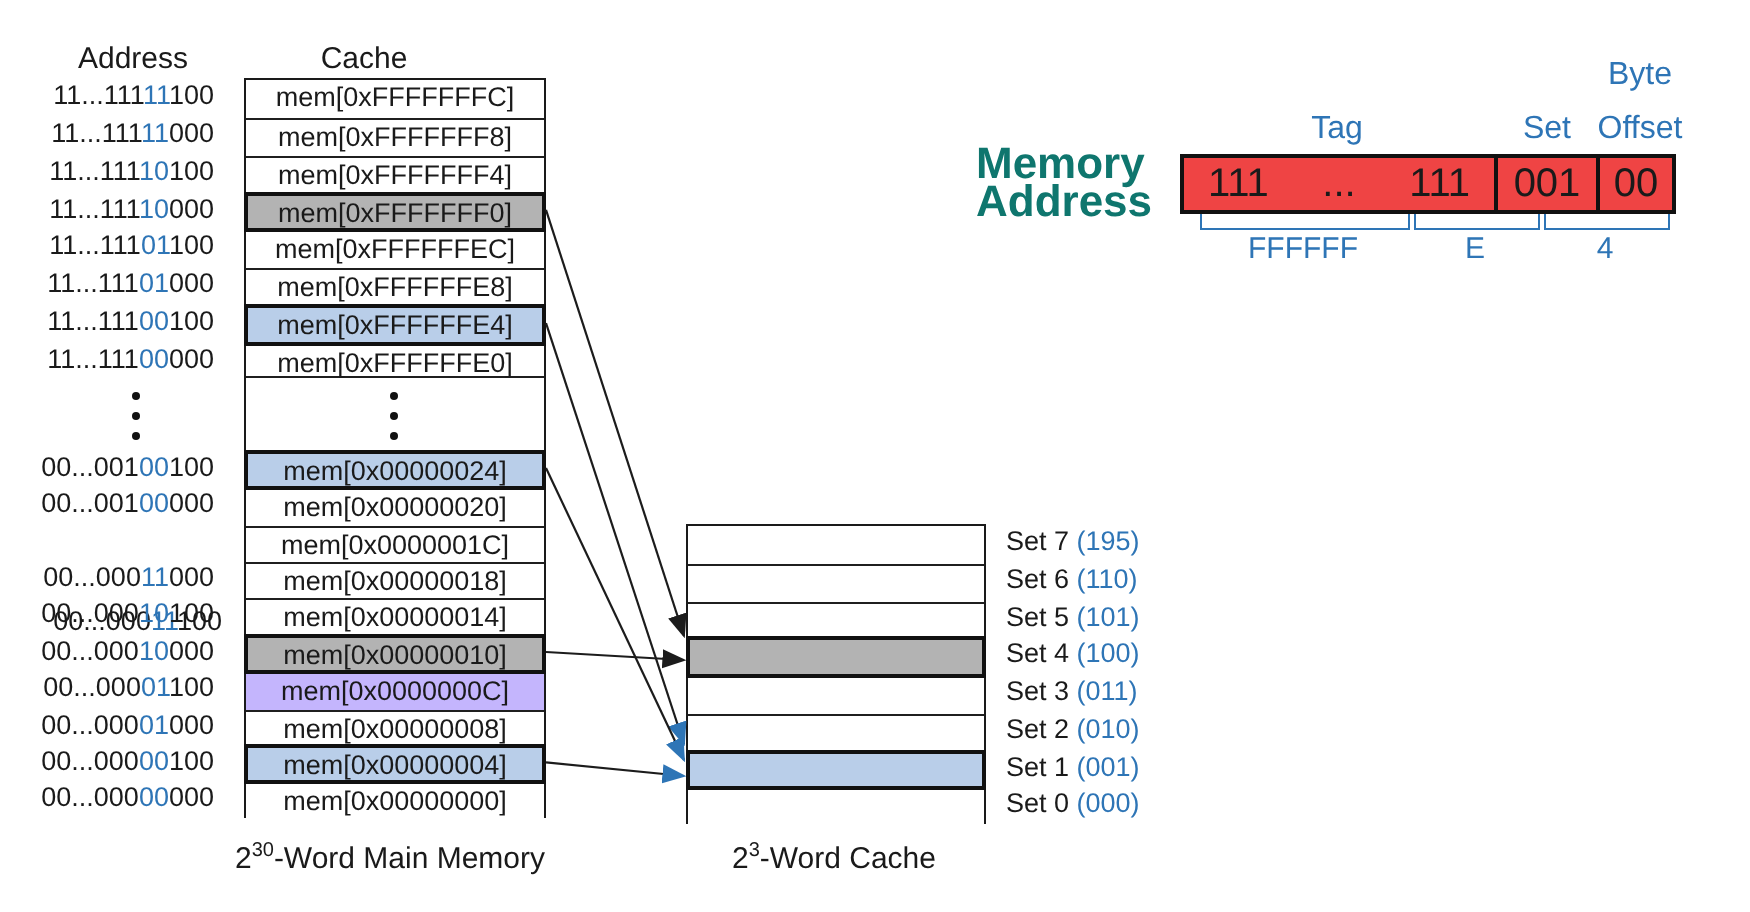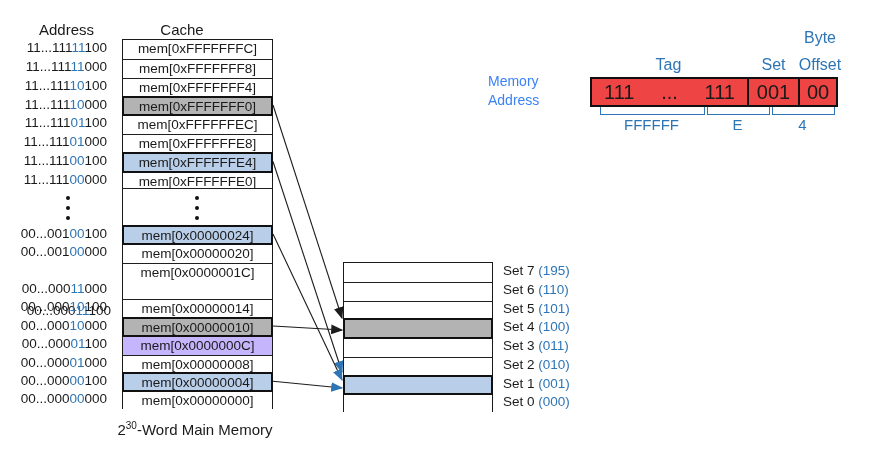--- a/index.html
+++ b/index.html
@@ -17,21 +17,21 @@
   .row.bb{border-bottom:1px solid #1f1f1f;}
   .row.hl{outline:2px solid #111;outline-offset:-1px;z-index:2;}
   .addr-row{position:absolute;text-align:right;font-size:13.5px;white-space:nowrap;color:#1a1a1a;}
   .bit-set{color:var(--accent);}
   .dot{position:absolute;width:4px;height:4px;border-radius:50%;background:#111;}
   .setlab{position:absolute;font-size:13.5px;white-space:nowrap;}
   .setlab .bits{color:var(--accent);}
   .cap{position:absolute;font-size:15px;text-align:center;white-space:nowrap;}
   .sup{font-size:10px;vertical-align:6px;}
   
-  .memaddr-label{position:absolute;font-size:14px;line-height:19px;color:#3b82f6;}
+  .memaddr-label{position:absolute;font-size:22px;line-height:19px;color:#0f766e;font-weight:bold;}
   .fldlab{position:absolute;font-size:16px;color:var(--accent);text-align:center;}
   #ab-box{position:absolute;display:flex;border:2px solid #111;box-sizing:content-box;background:#ef4444;}
   #ab-box .cell{display:flex;align-items:center;justify-content:center;
                 font-size:20px;box-sizing:border-box;}
   #ab-box .cell.tag{justify-content:space-between;padding:0 12px;}
   #ab-box .cell + .cell{border-left:2px solid #111;}
   .bracket{position:absolute;height:7px;border-left:1.5px solid var(--accent);
            border-right:1.5px solid var(--accent);border-bottom:1.5px solid var(--accent);}
   .hexlab{position:absolute;font-size:15px;color:var(--accent);text-align:center;}
   svg{position:absolute;left:0;top:0;pointer-events:none;z-index:3;}
@@ -69,20 +69,21 @@
       <div class="row bt" style="top: 18.85px; height: 18.85px; line-height: 18.85px; background: rgb(255, 255, 255);">mem[0xFFFFFFF8]</div>
       <div class="row bt" style="top: 37.7px; height: 18.85px; line-height: 18.85px; background: rgb(255, 255, 255);">mem[0xFFFFFFF4]</div>
       <div class="row bt hl" style="top: 56.55px; height: 18.85px; line-height: 18.85px; background: rgb(179, 179, 179);">mem[0xFFFFFFF0]</div>
       <div class="row bt" style="top: 75.4px; height: 18.85px; line-height: 18.85px; background: rgb(255, 255, 255);">mem[0xFFFFFFEC]</div>
       <div class="row bt" style="top: 94.25px; height: 18.85px; line-height: 18.85px; background: rgb(255, 255, 255);">mem[0xFFFFFFE8]</div>
       <div class="row bt hl" style="top: 113.1px; height: 18.85px; line-height: 18.85px; background: rgb(185, 206, 233);">mem[0xFFFFFFE4]</div>
       <div class="row bt bb" style="top: 131.95px; height: 17px; line-height: 18.85px; background: rgb(255, 255, 255);">mem[0xFFFFFFE0]</div>
       <div class="row bt hl" style="top: 185.8px; height: 18.4px; line-height: 18.4px; background: rgb(185, 206, 233);">mem[0x00000024]</div>
       <div class="row bt" style="top: 204.2px; height: 18.4px; line-height: 18.4px; background: rgb(255, 255, 255);">mem[0x00000020]</div>
       <div class="row bt" style="top: 222.6px; height: 18.4px; line-height: 18.4px; background: rgb(255, 255, 255);">mem[0x0000001C]</div>
+      <div class="row bt" style="top: 241px; height: 18.4px; line-height: 18.4px; background: rgb(255, 255, 255);">mem[0x00000018]</div>
       <div class="row bt" style="top: 259.4px; height: 18.4px; line-height: 18.4px; background: rgb(255, 255, 255);">mem[0x00000014]</div>
       <div class="row bt hl" style="top: 277.8px; height: 18.4px; line-height: 18.4px; background: rgb(179, 179, 179);">mem[0x00000010]</div>
       <div class="row bt" style="top: 296.2px; height: 18.4px; line-height: 18.4px; background: #c4b5fd;">mem[0x0000000C]</div>
       <div class="row bt" style="top: 314.6px; height: 18.4px; line-height: 18.4px; background: rgb(255, 255, 255);">mem[0x00000008]</div>
       <div class="row bt hl" style="top: 333px; height: 18.4px; line-height: 18.4px; background: rgb(185, 206, 233);">mem[0x00000004]</div>
       <div class="row bt" style="top: 351.4px; height: 18.4px; line-height: 18.4px; background: rgb(255, 255, 255);">mem[0x00000000]</div>
     </div>
   <div id="dots">
       <div class="dot" style="left: 66px; top: 196px;"></div>
       <div class="dot" style="left: 195px; top: 196px;"></div>
@@ -108,20 +109,23 @@
       <div class="setlab" style="left: 503px; top: 299.5px; height: 18.75px; line-height: 18.75px;"><span>Set 5 </span><span class="bits">(101)</span></div>
       <div class="setlab" style="left: 503px; top: 318.25px; height: 18.75px; line-height: 18.75px;"><span>Set 4 </span><span class="bits">(100)</span></div>
       <div class="setlab" style="left: 503px; top: 337px; height: 18.75px; line-height: 18.75px;"><span>Set 3 </span><span class="bits">(011)</span></div>
       <div class="setlab" style="left: 503px; top: 355.75px; height: 18.75px; line-height: 18.75px;"><span>Set 2 </span><span class="bits">(010)</span></div>
       <div class="setlab" style="left: 503px; top: 374.5px; height: 18.75px; line-height: 18.75px;"><span>Set 1 </span><span class="bits">(001)</span></div>
       <div class="setlab" style="left: 503px; top: 393.25px; height: 18.75px; line-height: 18.75px;"><span>Set 0 </span><span class="bits">(000)</span></div>
     </div>
 
   <div class="cap" style="left:95px;top:420px;width:200px;">
     <span>2</span><span class="sup">30</span><span>-Word Main Memory</span>
+  </div>
+  <div class="cap" style="left:342px;top:420px;width:150px;">
+    <span>2</span><span class="sup">3</span><span>-Word Cache</span>
   </div>
 
   <div class="memaddr-label" style="left:488px;top:72px;">
     <div>Memory</div>
     <div>Address</div>
   </div>
 
   <div class="fldlab" style="left:800px;top:29px;width:40px;">Byte</div>
   <div class="fldlab" style="left:590px;top:56px;width:157px;">Tag</div>
   <div class="fldlab" style="left:747px;top:56px;width:53px;">Set</div>

